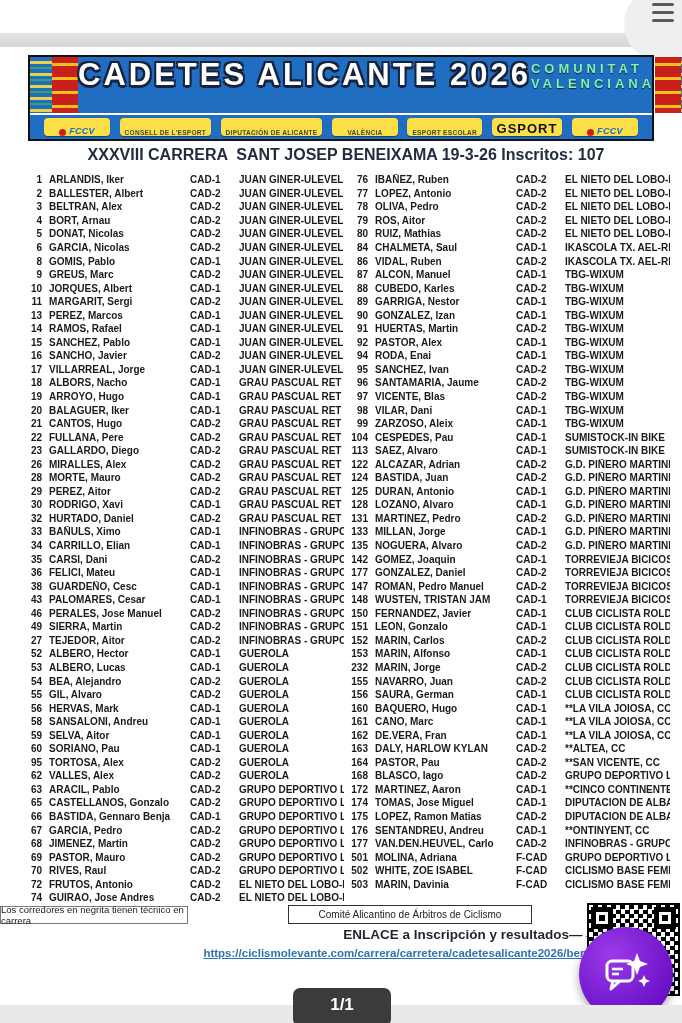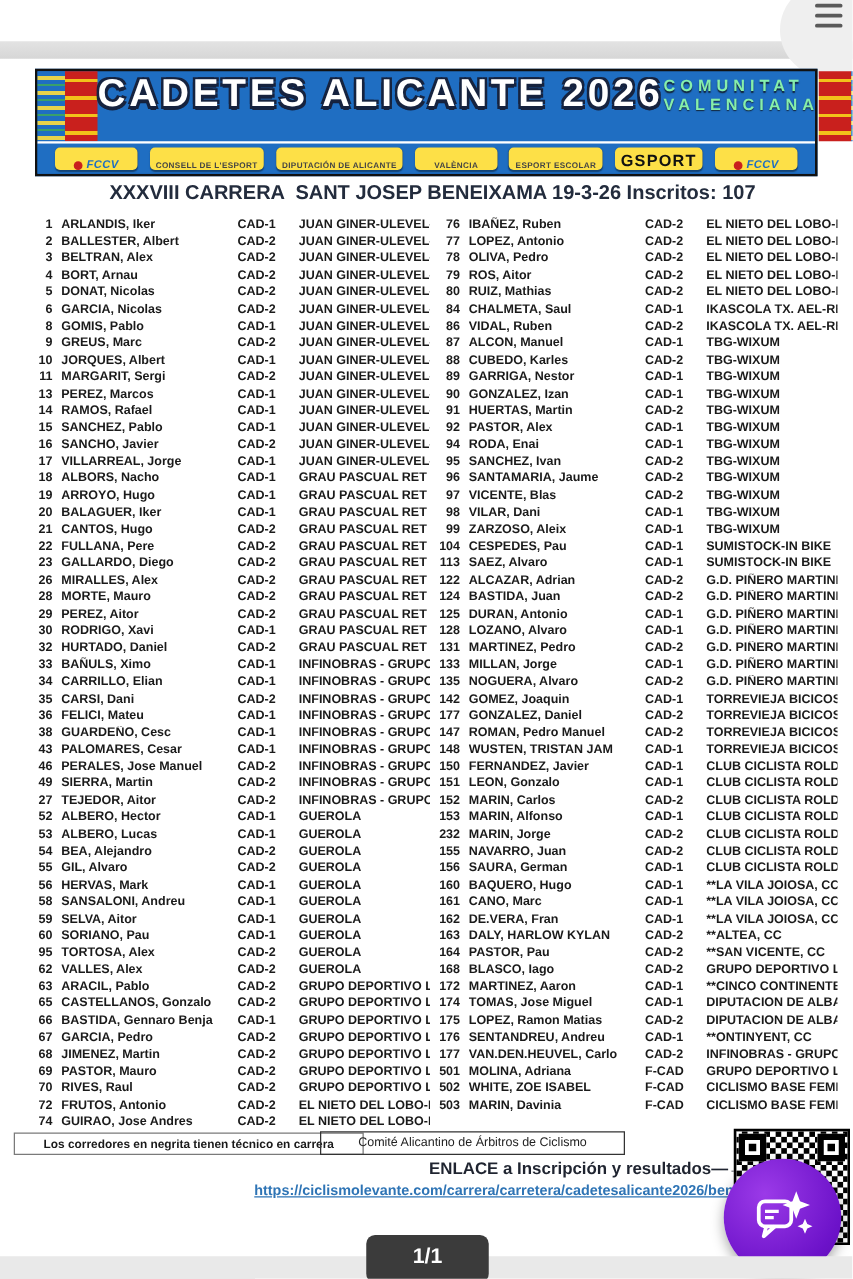--- a/index.html
+++ b/index.html
@@ -41,24 +41,24 @@
   .race-title { position:absolute; left:0; top:146px; width:682px; text-align:center;
     font-size:16px; font-weight:700; color:#232c3d; white-space:pre;padding-left:10px; }
   
   .list { position:absolute; left:18px; top:173px; width:652px; display:flex; }
   .col { width:50%; }
   .row { display:grid; grid-template-columns:24px 134px 42px auto; column-gap:7px;
     height:13.55px; align-items:center; font-size:10px; font-weight:700; white-space:nowrap; }
   .row .num { text-align:right; }
   .row .name,.row .team { overflow:hidden; }
   
-  .note-box { position:absolute; left:11px; top:906px; width:280px; height:18px;
+  .note-box { position:absolute; left:0; top:906px; width:188px; height:18px;
     border:1.5px solid #7a7a7a; display:flex; align-items:center; justify-content:center;
-    font-size:9.5px; font-weight:700; }
-  .committee-box { position:absolute; left:256px; top:905px; width:244px; height:19px;
+    font-size:9.5px; font-weight:400; }
+  .committee-box { position:absolute; left:288px; top:905px; width:244px; height:19px;
     border:1.5px solid #333; display:flex; align-items:center; justify-content:center;
     font-size:10px; color:#222; }
   .enlace { position:absolute; left:0; top:927px; width:596px; text-align:right;
     font-size:13.5px; font-weight:700; color:#1f2430; }
   .link { position:absolute; left:0; top:947px; width:640px; text-align:right;
     font-size:11.5px; font-weight:700; color:#2e74b5; text-decoration:underline; cursor:pointer; }
   
   .qr { position:absolute; left:587px; top:903px; width:93px; height:93px; background:#fff;
     border:2px solid #000;
     background-image:repeating-conic-gradient(#000 0 25%, #fff 0 50%);

